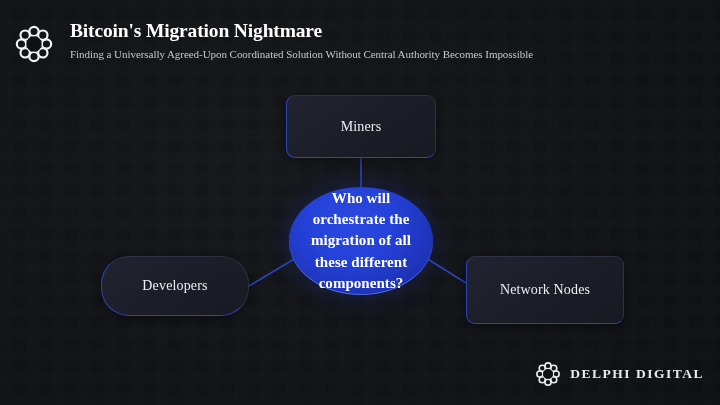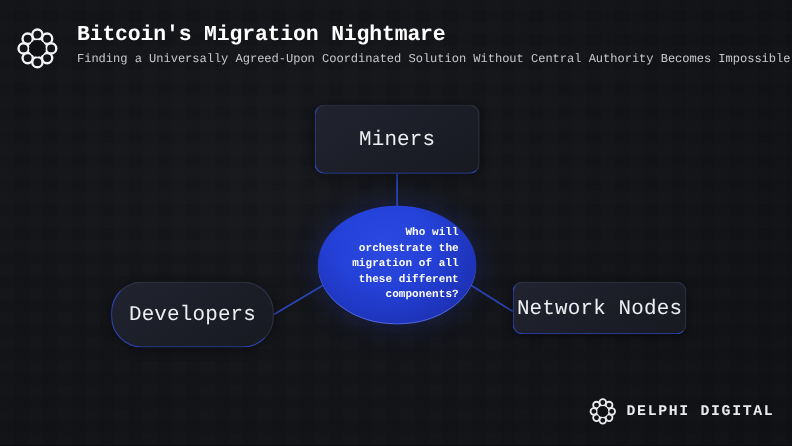--- a/index.html
+++ b/index.html
@@ -7,21 +7,21 @@
     padding: 0;
     background: #0b0b0d;
   }
   #slide {
     position: relative;
     width: 720px;
     height: 405px;
     overflow: hidden;
     background:
       radial-gradient(ellipse 900px 600px at 38% 42%, #17181c 0%, #121317 45%, #0e0f12 75%, #0b0c0e 100%);
-    font-family: Liberation Mono, monospace;
+    font-family: Liberation Serif, serif;
     -webkit-font-smoothing: antialiased;
   }
   
   #noise {
     position: absolute;
     inset: 0;
     pointer-events: none;
     opacity: .5;
     background-image:
       repeating-linear-gradient(0deg, rgba(255,255,255,.012) 0px, rgba(255,255,255,.012) 11px, rgba(0,0,0,.014) 11px, rgba(0,0,0,.014) 22px),
@@ -84,49 +84,49 @@
     border: 1px solid rgba(60,66,92,.55);
     border-left-color: #2b45b8;
     border-bottom-color: #2b45b8;
     display: flex;
     align-items: center;
     justify-content: center;
     box-shadow: 0 2px 10px rgba(0,0,0,.45);
   }
   .node-label {
     color: #edeef2;
-    font-size: 19px;
+    font-size: 14px;
     letter-spacing: .15px;
     white-space: nowrap;
   }
 
   #node-miners        { left: 286px; top: 95px;  width: 150px; height: 63px; }
   #node-developers    { left: 101px; top: 256px; width: 148px; height: 60px; border-radius: 28px; }
-  #node-network-nodes { left: 466px; top: 256px; width: 158px; height: 48px; }
+  #node-network-nodes { left: 466px; top: 256px; width: 158px; height: 68px; }
 
   #hub {
     position: absolute;
     left: 289px;
     top: 187px;
     width: 144px;
     height: 108px;
     border-radius: 50%;
     background: radial-gradient(ellipse at 42% 32%, #2b49e0 0%, #2441d8 38%, #1e33b8 72%, #1b2ea4 100%);
     box-shadow:
       inset 0 -1px 0 rgba(120,150,255,.55),
       0 0 26px rgba(30,60,200,.30);
     display: flex;
     align-items: center;
     justify-content: center;
   }
   #hub-text {
     width: 112px;
-    text-align: right;
+    text-align: center;
     color: #ffffff;
-    font-size: 10px;
+    font-size: 15px;
     font-weight: bold;
     line-height: 1.42;
     letter-spacing: .05px;
   }
 
   
   #footer-logo {
     position: absolute;
     right: 16px;
     bottom: 18px;

